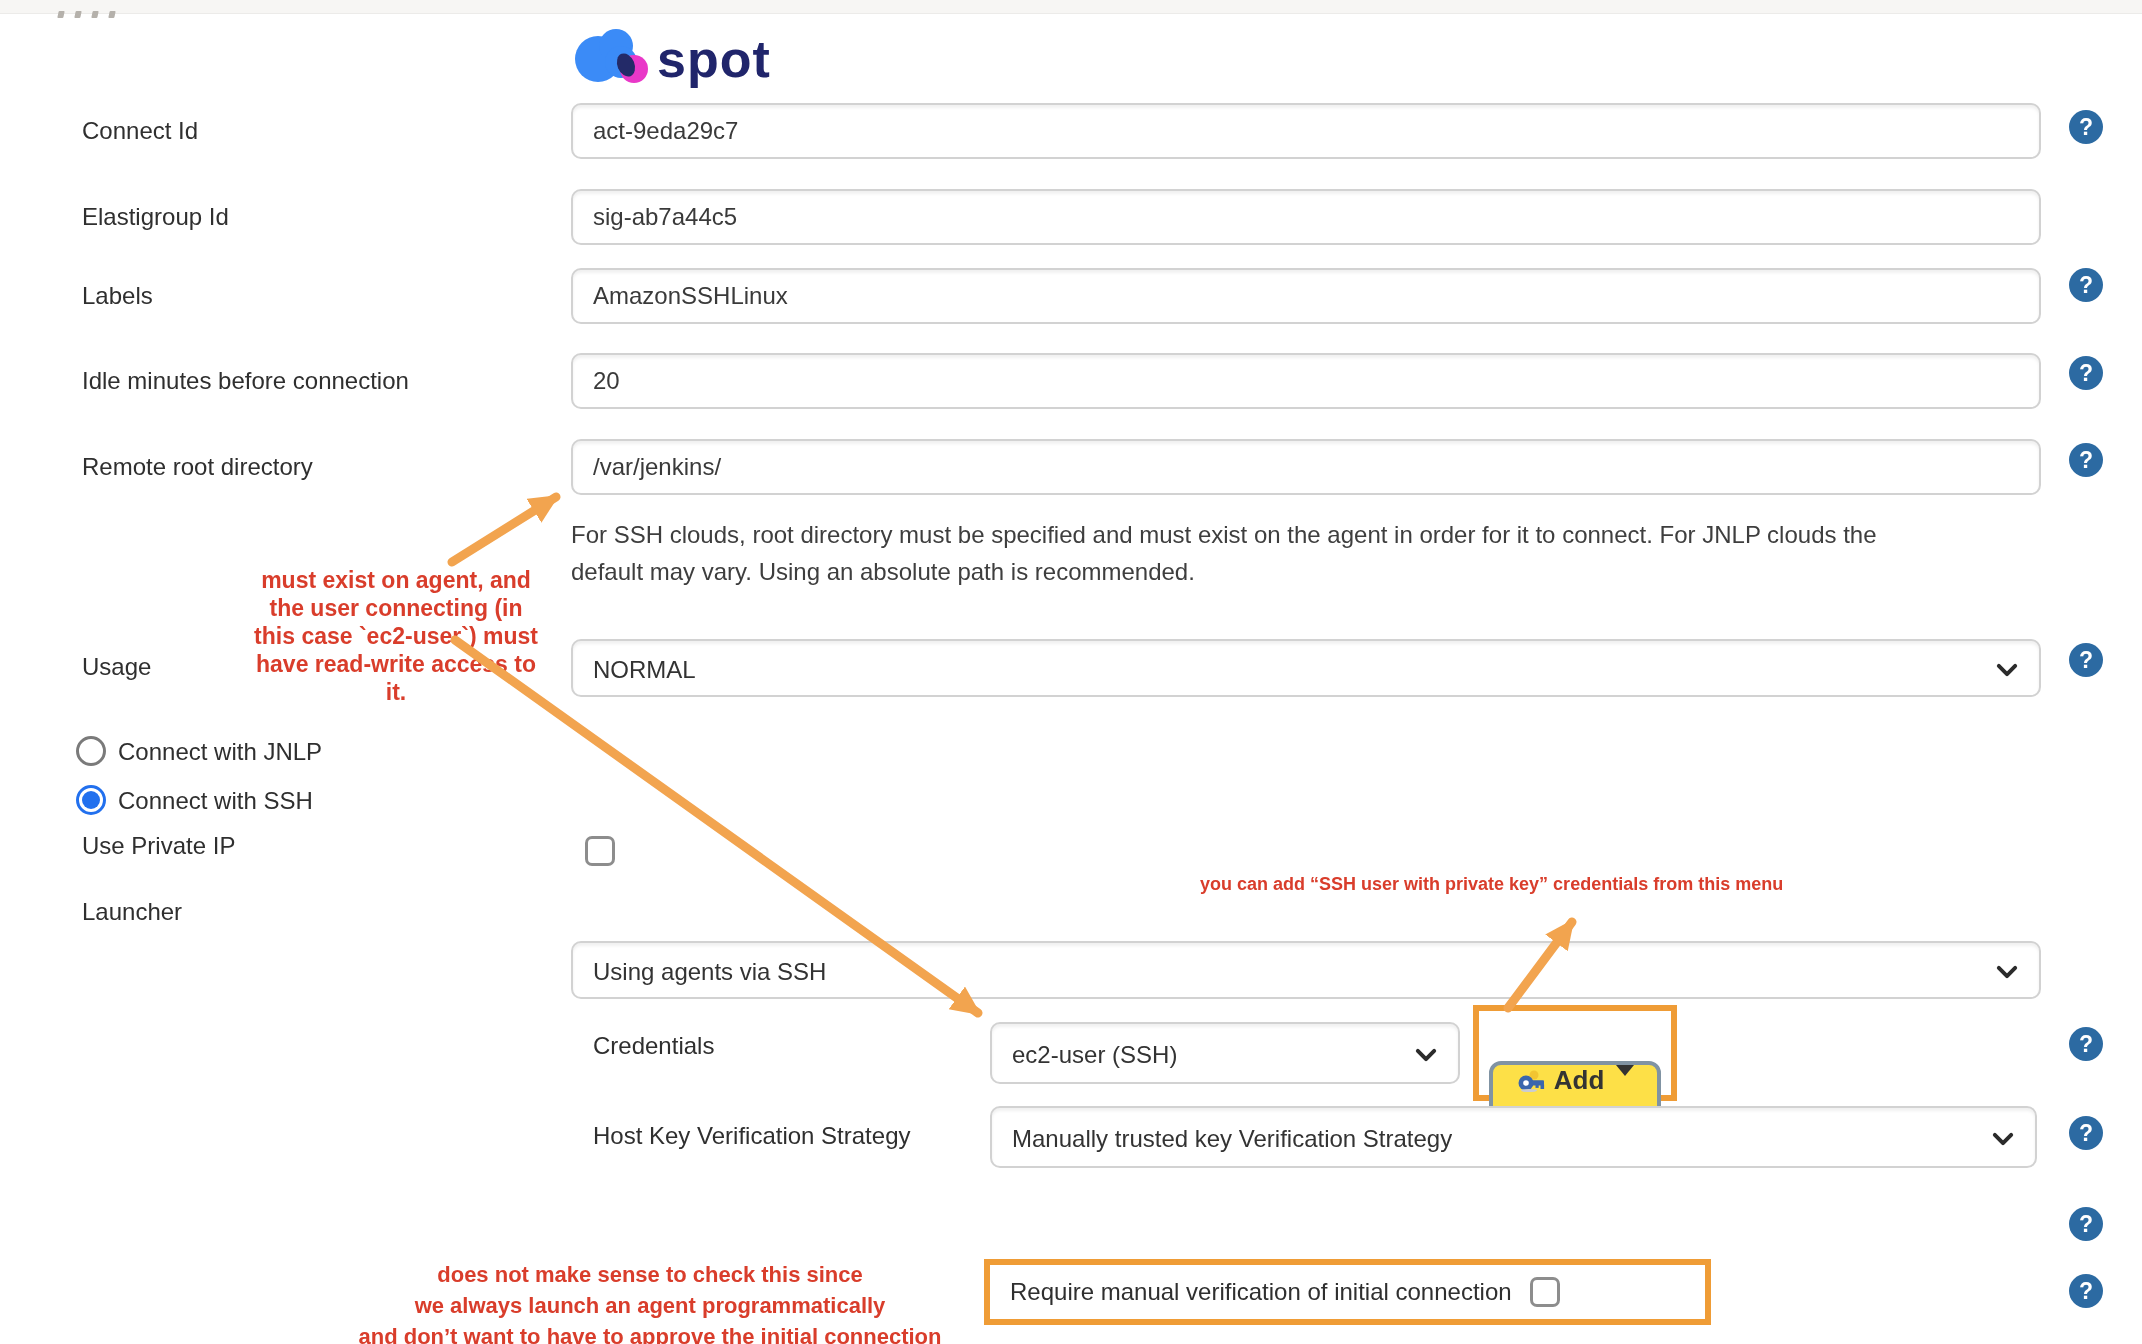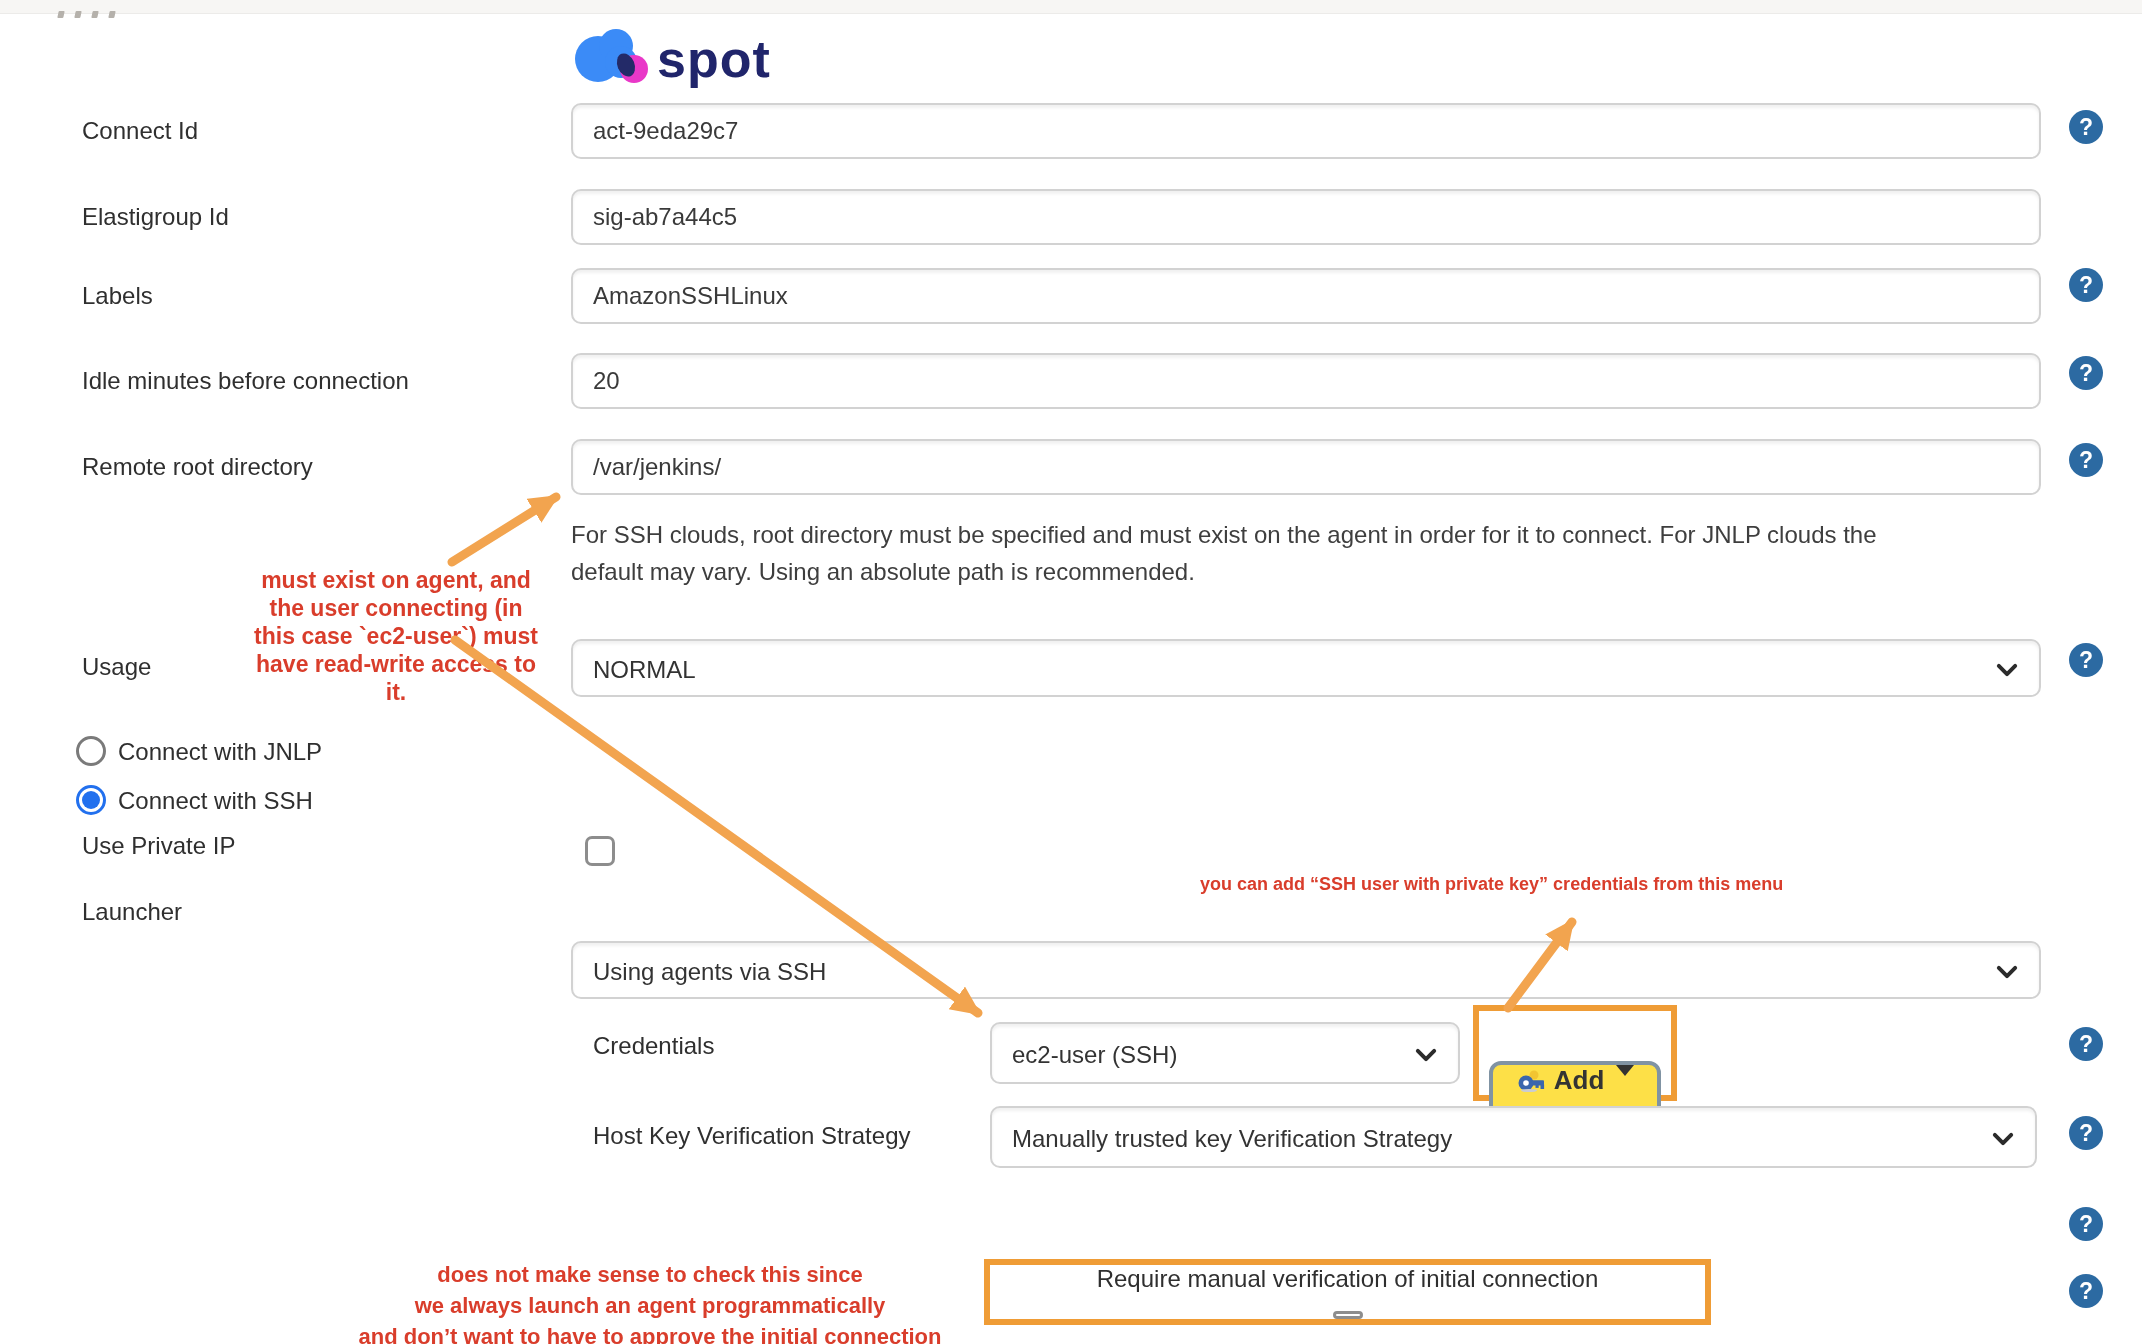--- a/index.html
+++ b/index.html
@@ -39,21 +39,21 @@
   .radio{position:absolute;left:76px;width:30px;height:30px;border-radius:50%;
     border:3px solid #7a7a7a;background:#fff;box-sizing:border-box;cursor:pointer;}
   .radio.checked{border-color:#2270ee;}
   .radio.checked::after{content:"";position:absolute;left:3px;top:3px;width:18px;height:18px;border-radius:50%;background:#2270ee;}
   .rlabel{position:absolute;left:118px;font-size:24px;line-height:30px;color:#2f2f2f;}
   
   .checkbox{width:30px;height:30px;box-sizing:border-box;border:3px solid #8d8d8d;border-radius:7px;background:#fff;cursor:pointer;}
   
   .note{position:absolute;color:#d93d2b;font-weight:bold;text-align:center;white-space:pre-line;}
   
-  .hl-box{position:absolute;border:6px solid #ef9c36;box-sizing:border-box;background:transparent;flex-direction:column;}
+  .hl-box{position:absolute;border:6px solid #ef9c36;box-sizing:border-box;background:transparent;}
   
   .add-btn{
     position:absolute;left:1489px;top:1021px;width:172px;height:64px;box-sizing:border-box;
     border:4px solid #8093a3;border-radius:12px;background:#fde047;
     display:flex;align-items:flex-start;justify-content:center;gap:6px;cursor:pointer;margin-top:40px;
   }
   .add-btn .lbl{font-size:26px;font-weight:bold;color:#333;}
   .caret{width:0;height:0;border-left:9px solid transparent;border-right:9px solid transparent;border-top:11px solid #333;margin-left:6px;}
   .helptext{position:absolute;left:571px;top:516px;width:1420px;font-size:24px;line-height:37px;color:#3e3e3e;white-space:pre-line;}
   .arrows{position:absolute;left:0;top:0;pointer-events:none;z-index:5;}

